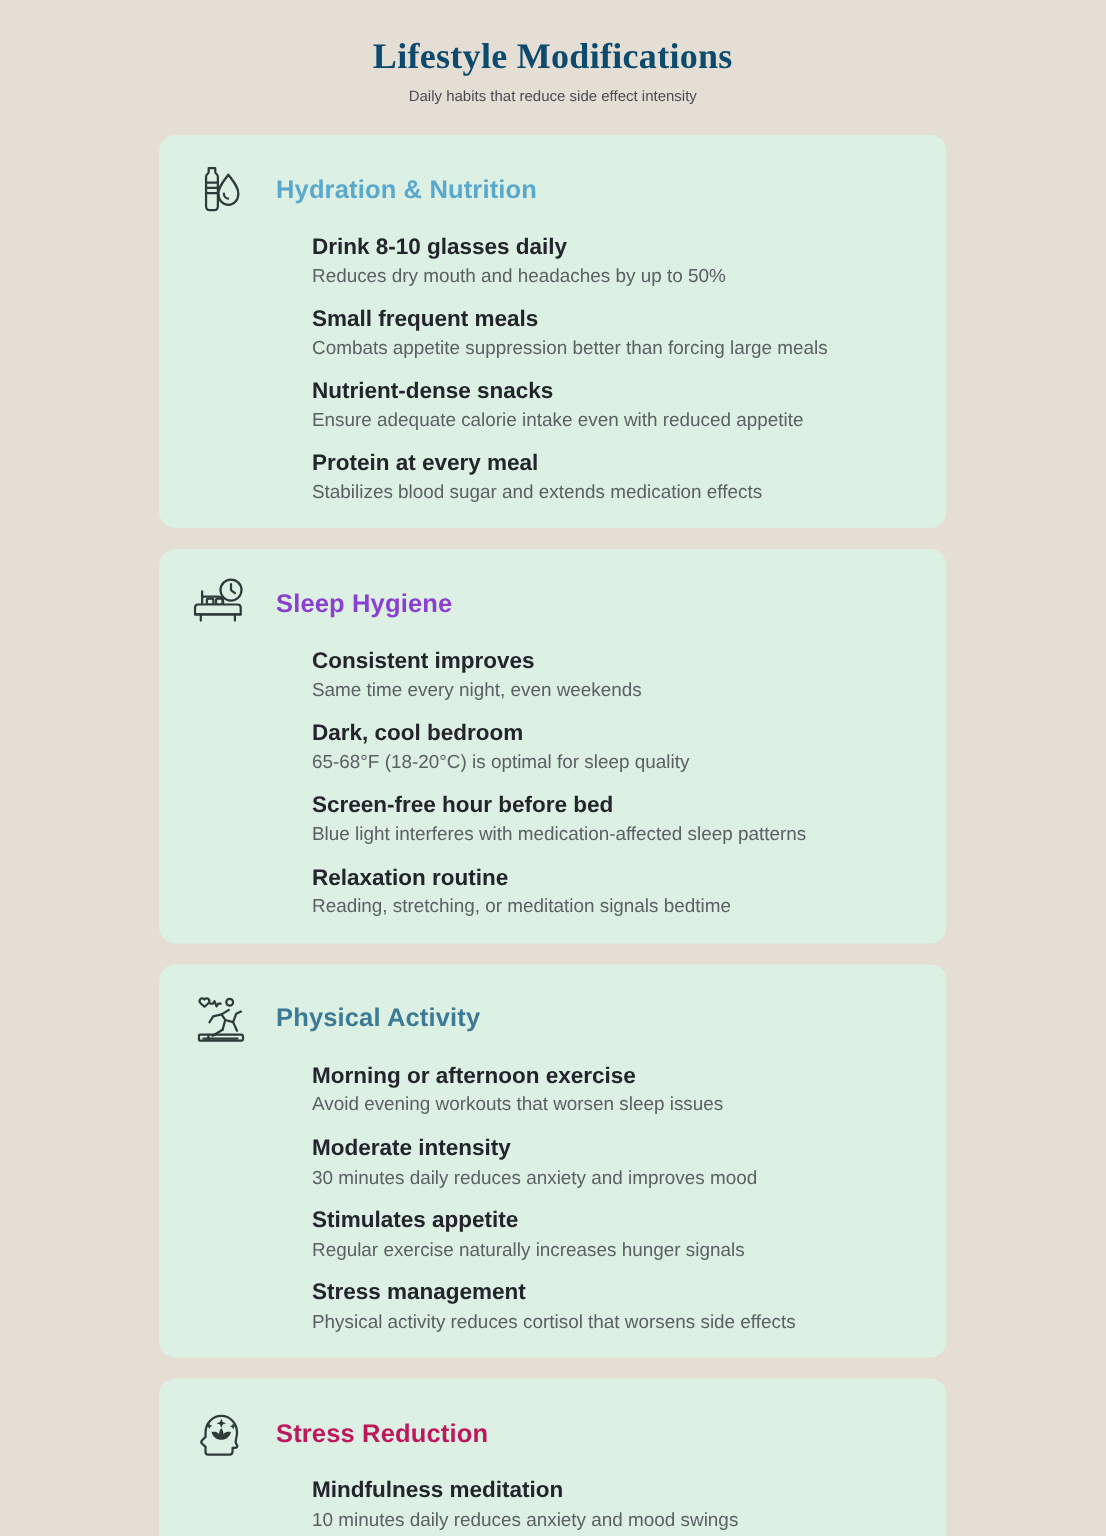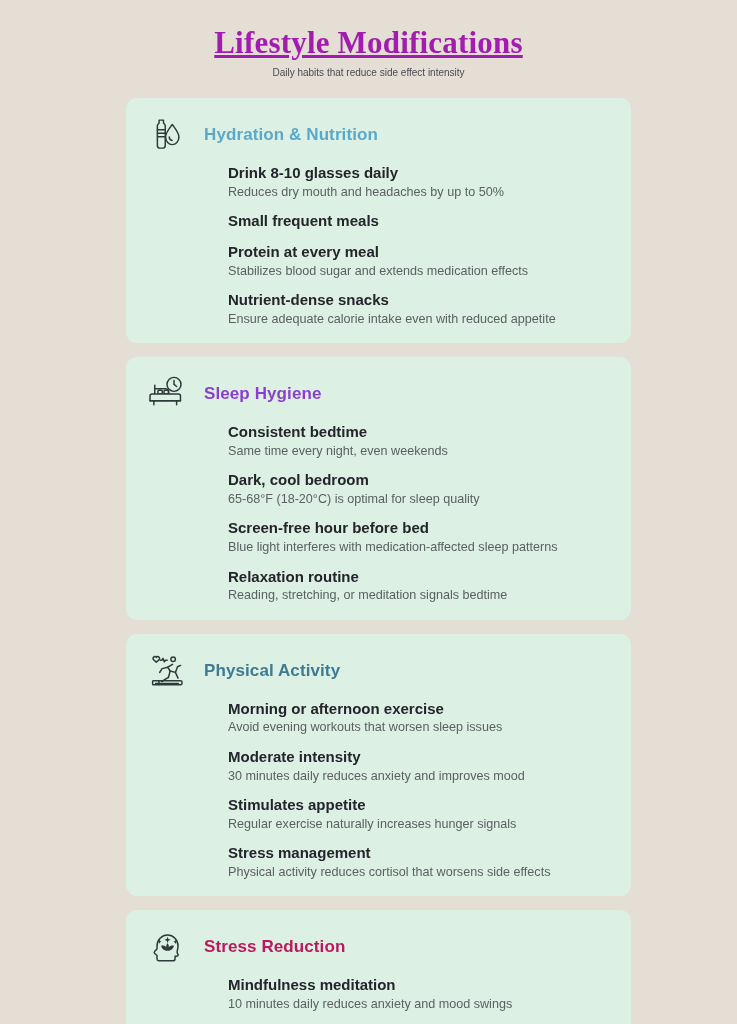--- a/index.html
+++ b/index.html
@@ -23,26 +23,25 @@
   }
 
   
   .header {
     text-align: center;
     padding-top: 24px;
   }
 
   .main-title {
     font-family: "Liberation Serif", "DejaVu Serif", serif;
-    font-size: 31px;
+    font-size: 24px;
     font-weight: 700;
-    color: #a21caf;
+    color: #0c4a6e;
     letter-spacing: 0.2px;
     line-height: 1.2;
-    text-decoration: underline;
   }
 
   .subtitle {
     font-family: "Liberation Sans", sans-serif;
     font-size: 10px;
     font-weight: 400;
     color: #4a4a52;
     margin-top: 6px;
     line-height: 1.2;
   }
@@ -54,21 +53,20 @@
     display: flex;
     flex-direction: column;
     gap: 14px;
   }
 
   .card {
     background: #dcf0e3;
     border-radius: 11px;
     padding: 14px 18px 16px 18px;
     position: relative;
-    margin-left: 20px;
   }
 
   .card-head {
     display: flex;
     align-items: center;
     gap: 14px;
     height: 46px;
     margin-bottom: 4px;
   }
 
@@ -141,28 +139,29 @@
         </span>
         <h2 class="card-title" style="color:#5aa9cc">Hydration &amp; Nutrition</h2>
       </div>
       <div class="items">
         <div class="item">
           <div class="item-title">Drink 8-10 glasses daily</div>
           <div class="item-desc">Reduces dry mouth and headaches by up to 50%</div>
         </div>
         <div class="item">
           <div class="item-title">Small frequent meals</div>
+          <div class="item-desc">Combats appetite suppression better than forcing large meals</div>
+        </div>
+        <div class="item">
+          <div class="item-title">Nutrient-dense snacks</div>
+          <div class="item-desc">Ensure adequate calorie intake even with reduced appetite</div>
         </div>
         <div class="item">
           <div class="item-title">Protein at every meal</div>
           <div class="item-desc">Stabilizes blood sugar and extends medication effects</div>
-        </div>
-        <div class="item">
-          <div class="item-title">Nutrient-dense snacks</div>
-          <div class="item-desc">Ensure adequate calorie intake even with reduced appetite</div>
         </div>
       </div>
     </section>
 
     <section class="card">
       <div class="card-head">
         <span class="card-icon">
           <svg viewBox="0 0 48 48" fill="none" stroke="#2f3b3a" stroke-width="1.7" stroke-linecap="round" stroke-linejoin="round">
             <circle cx="32" cy="13" r="8" fill="#dcf0e3"></circle>
             <path d="M32 8.5V13l3 2.4"></path>
@@ -172,21 +171,21 @@
             <rect x="20.6" y="19.6" width="5" height="4.4" rx="1.2"></rect>
             <path d="M7 24h30c1.4 0 2.4 1 2.4 2.4v5.2H4.6v-5.2C4.6 25 5.6 24 7 24z" fill="#dcf0e3"></path>
             <path d="M4.6 31.6h34.8"></path>
             <path d="M9 31.6v4.6M35 31.6v4.6"></path>
           </svg>
         </span>
         <h2 class="card-title" style="color:#8b3fd1">Sleep Hygiene</h2>
       </div>
       <div class="items">
         <div class="item">
-          <div class="item-title">Consistent bedtime</div>
+          <div class="item-title">Consistent improves</div>
           <div class="item-desc">Same time every night, even weekends</div>
         </div>
         <div class="item">
           <div class="item-title">Dark, cool bedroom</div>
           <div class="item-desc">65-68°F (18-20°C) is optimal for sleep quality</div>
         </div>
         <div class="item">
           <div class="item-title">Screen-free hour before bed</div>
           <div class="item-desc">Blue light interferes with medication-affected sleep patterns</div>
         </div>

